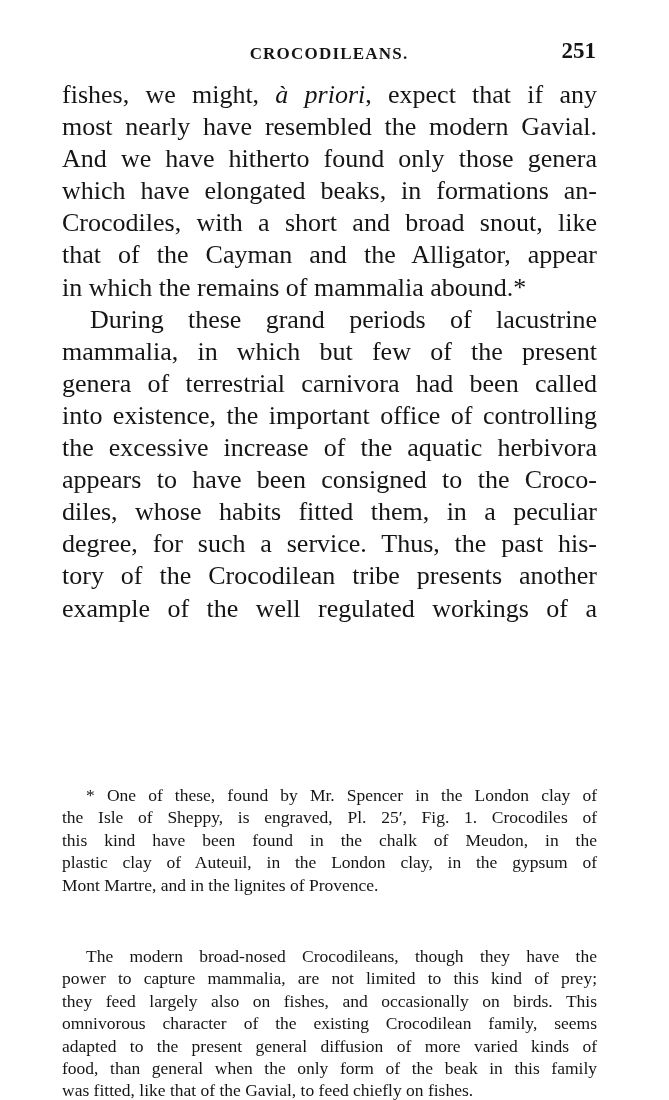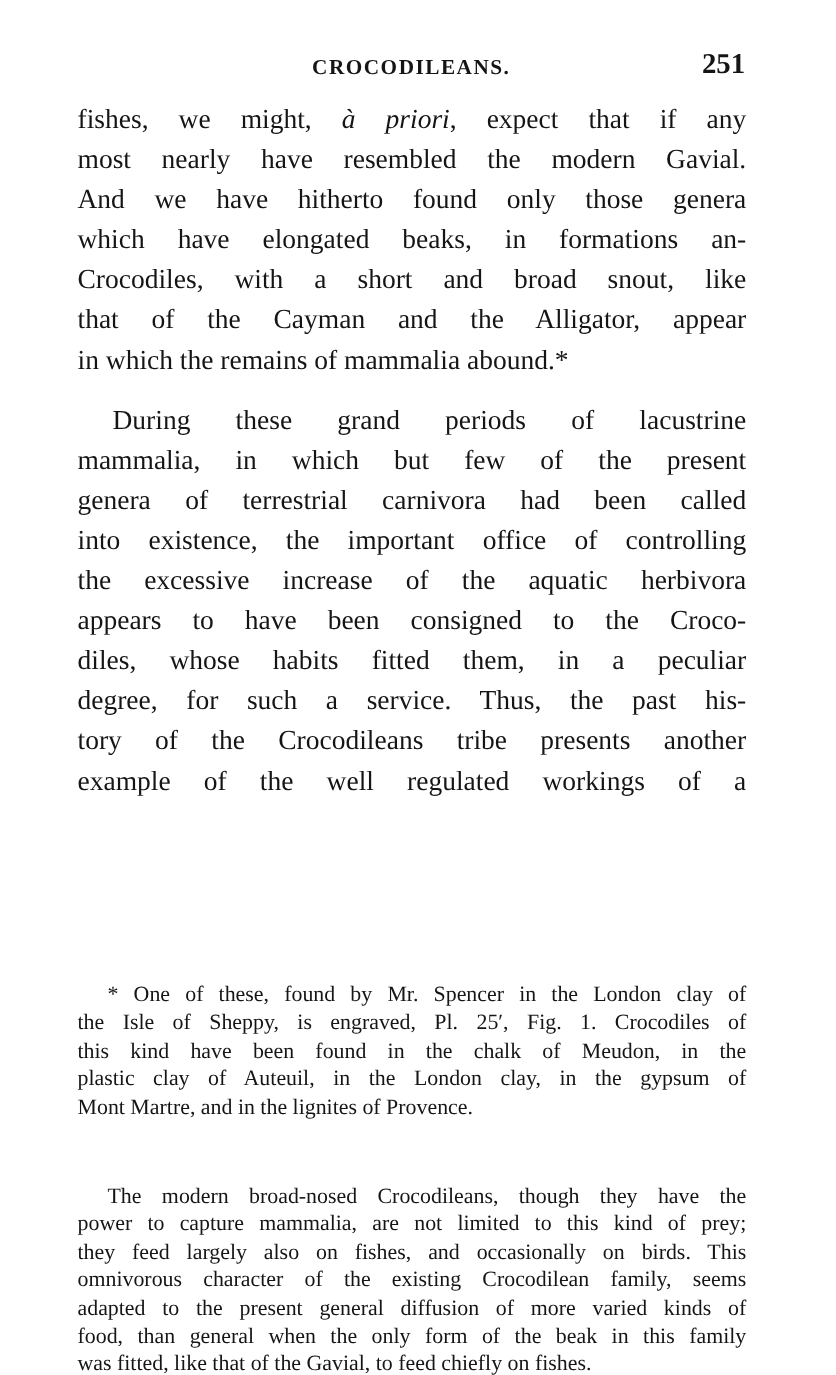--- a/index.html
+++ b/index.html
@@ -9,25 +9,25 @@
       font-family: "Liberation Serif", "DejaVu Serif", serif;
     }
     .header { position: absolute; top: 38px; left: 62px; width: 534px; height: 30px; }
     .running-title {
       position: absolute; left: 0; right: 0; text-align: center;
       font-size: 17px; font-weight: bold; letter-spacing: 1.2px; top: 6px; font-family: Liberation Serif, serif;
     }
     .page-number { position: absolute; right: 0; top: 0; font-size: 23px; font-weight: bold; }
     .body-text { position: absolute; left: 62px; width: 535px; top: 79px; }
     .line {
-      font-size: 22px; line-height: 32.1px; height: 32.1px;
+      font-size: 26px; line-height: 32.1px; height: 32.1px;
       text-align: justify; text-align-last: justify; white-space: nowrap;
     }
     .line.last { text-align-last: left; }
-    .line.indent { padding-left: 28px; margin-top: 16px; }
+    .line.indent { padding-left: 28px; }
     .footnotes { position: absolute; left: 62px; width: 535px; top: 740px; }
     .fline {
       font-size: 17.5px; line-height: 22.4px; height: 22.4px;
       text-align: justify; text-align-last: justify; white-space: nowrap;
     }
     .fline.last { text-align-last: left; }
     .fline.indent { padding-left: 24px; margin-top: 44px; }
     .para-gap { height: 5px; }
     em { font-style: italic; }
   </style>
@@ -51,21 +51,21 @@
   </div>
   <div>
     <div class="line indent">During these grand periods of lacustrine</div>
     <div class="line">mammalia, in which but few of the present</div>
     <div class="line">genera of terrestrial carnivora had been called</div>
     <div class="line">into existence, the important office of controlling</div>
     <div class="line">the excessive increase of the aquatic herbivora</div>
     <div class="line">appears to have been consigned to the Croco-</div>
     <div class="line">diles, whose habits fitted them, in a peculiar</div>
     <div class="line">degree, for such a service.  Thus, the past his-</div>
-    <div class="line">tory of the Crocodileans tribe presents another</div>
+    <div class="line">tory of the Crocodilean tribe presents another</div>
     <div class="line">example of the well regulated workings of a</div>
   </div>
 </div>
 
 <div class="footnotes">
   <div>
     <div class="fline indent">* One of these, found by Mr. Spencer in the London clay of</div>
     <div class="fline">the Isle of Sheppy, is engraved, Pl. 25′, Fig. 1.  Crocodiles of</div>
     <div class="fline">this kind have been found in the chalk of Meudon, in the</div>
     <div class="fline">plastic clay of Auteuil, in the London clay, in the gypsum of</div>

